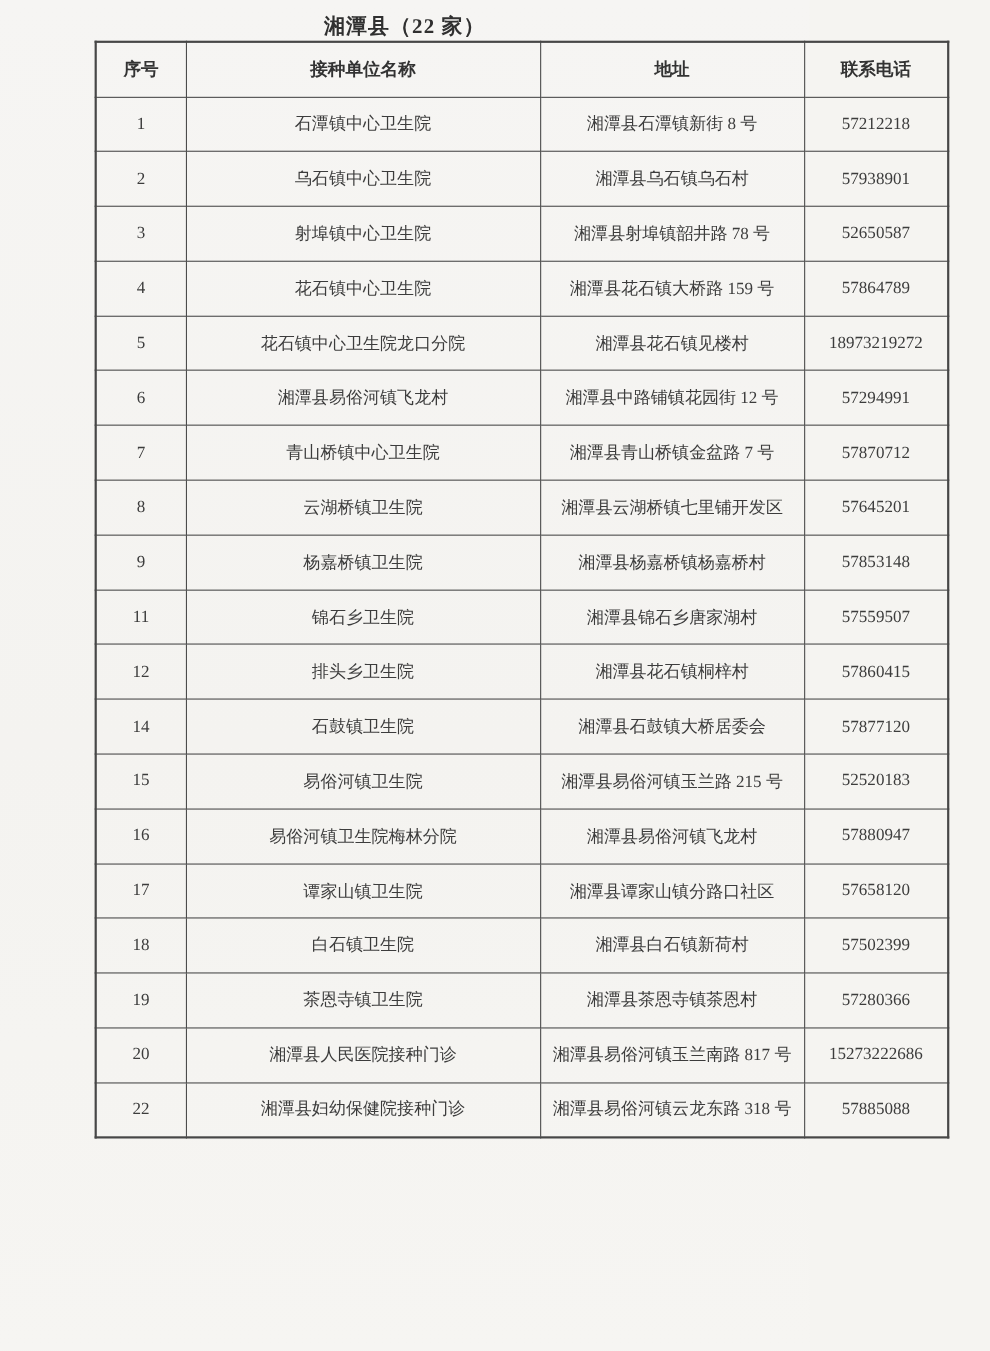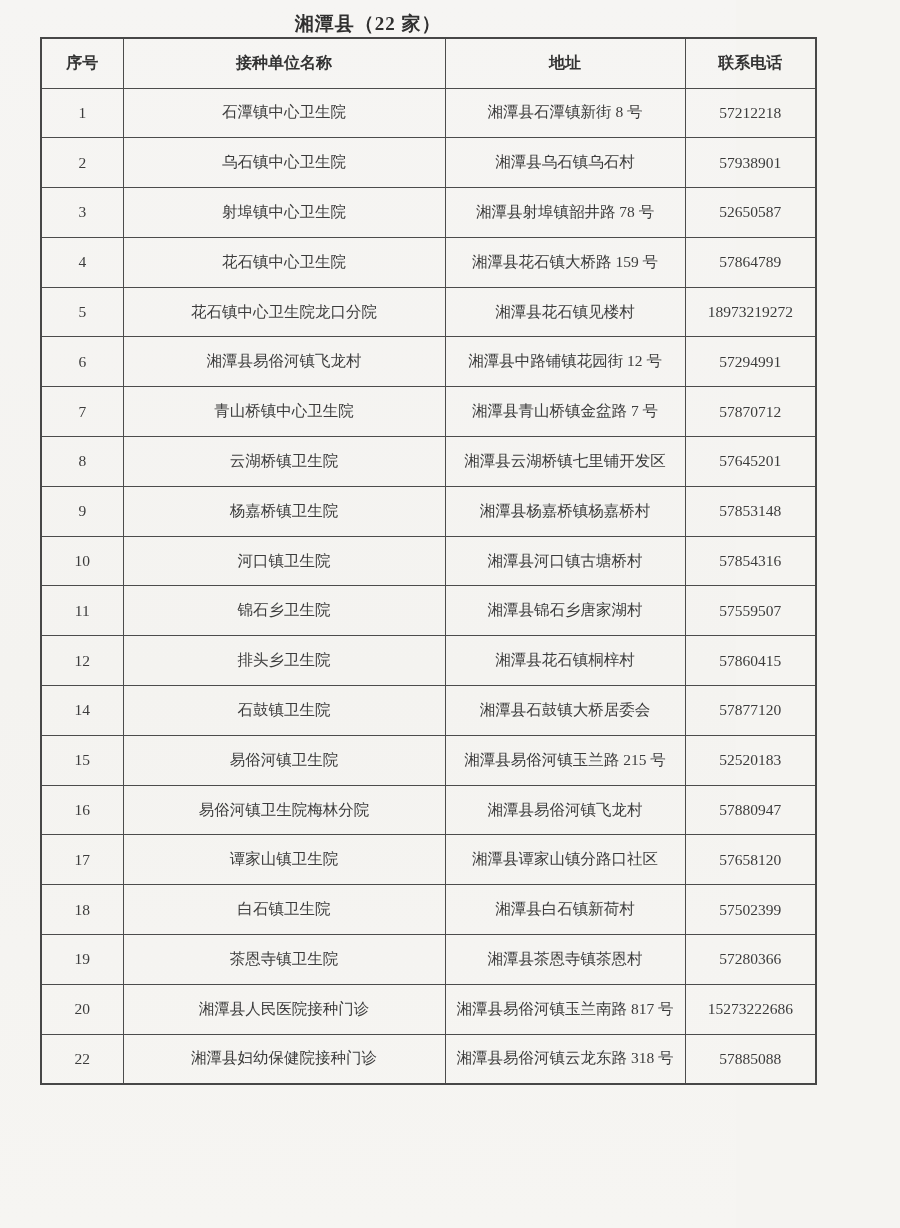--- a/index.html
+++ b/index.html
@@ -22,21 +22,21 @@
     font-weight: bold;
     font-size: 19px;
     color: #303030;
     padding-top: 11px;
     height: 37px;
     letter-spacing: 1px;
   }
   table.sites {
     border-collapse: collapse;
     table-layout: fixed;
-    margin-left: 40px;
+    margin-left: 86px;
     width: 775px;
     border: 2px solid #474747;
   }
   th, td {
     border: 1px solid #4c4c4c;
     text-align: center;
     vertical-align: middle;
     padding: 0 2px;
     overflow: hidden;
     white-space: nowrap;
@@ -122,26 +122,20 @@
           <td class="col-2">湘潭县云湖桥镇七里铺开发区</td>
           <td class="col-3">57645201</td>
         </tr>
         <tr>
           <td class="col-0">9</td>
           <td class="col-1">杨嘉桥镇卫生院</td>
           <td class="col-2">湘潭县杨嘉桥镇杨嘉桥村</td>
           <td class="col-3">57853148</td>
         </tr>
         <tr>
-          <td class="col-0">10</td>
-          <td class="col-1">河口镇卫生院</td>
-          <td class="col-2">湘潭县河口镇古塘桥村</td>
-          <td class="col-3">57854316</td>
-        </tr>
-        <tr>
           <td class="col-0">11</td>
           <td class="col-1">锦石乡卫生院</td>
           <td class="col-2">湘潭县锦石乡唐家湖村</td>
           <td class="col-3">57559507</td>
         </tr>
         <tr>
           <td class="col-0">12</td>
           <td class="col-1">排头乡卫生院</td>
           <td class="col-2">湘潭县花石镇桐梓村</td>
           <td class="col-3">57860415</td>

